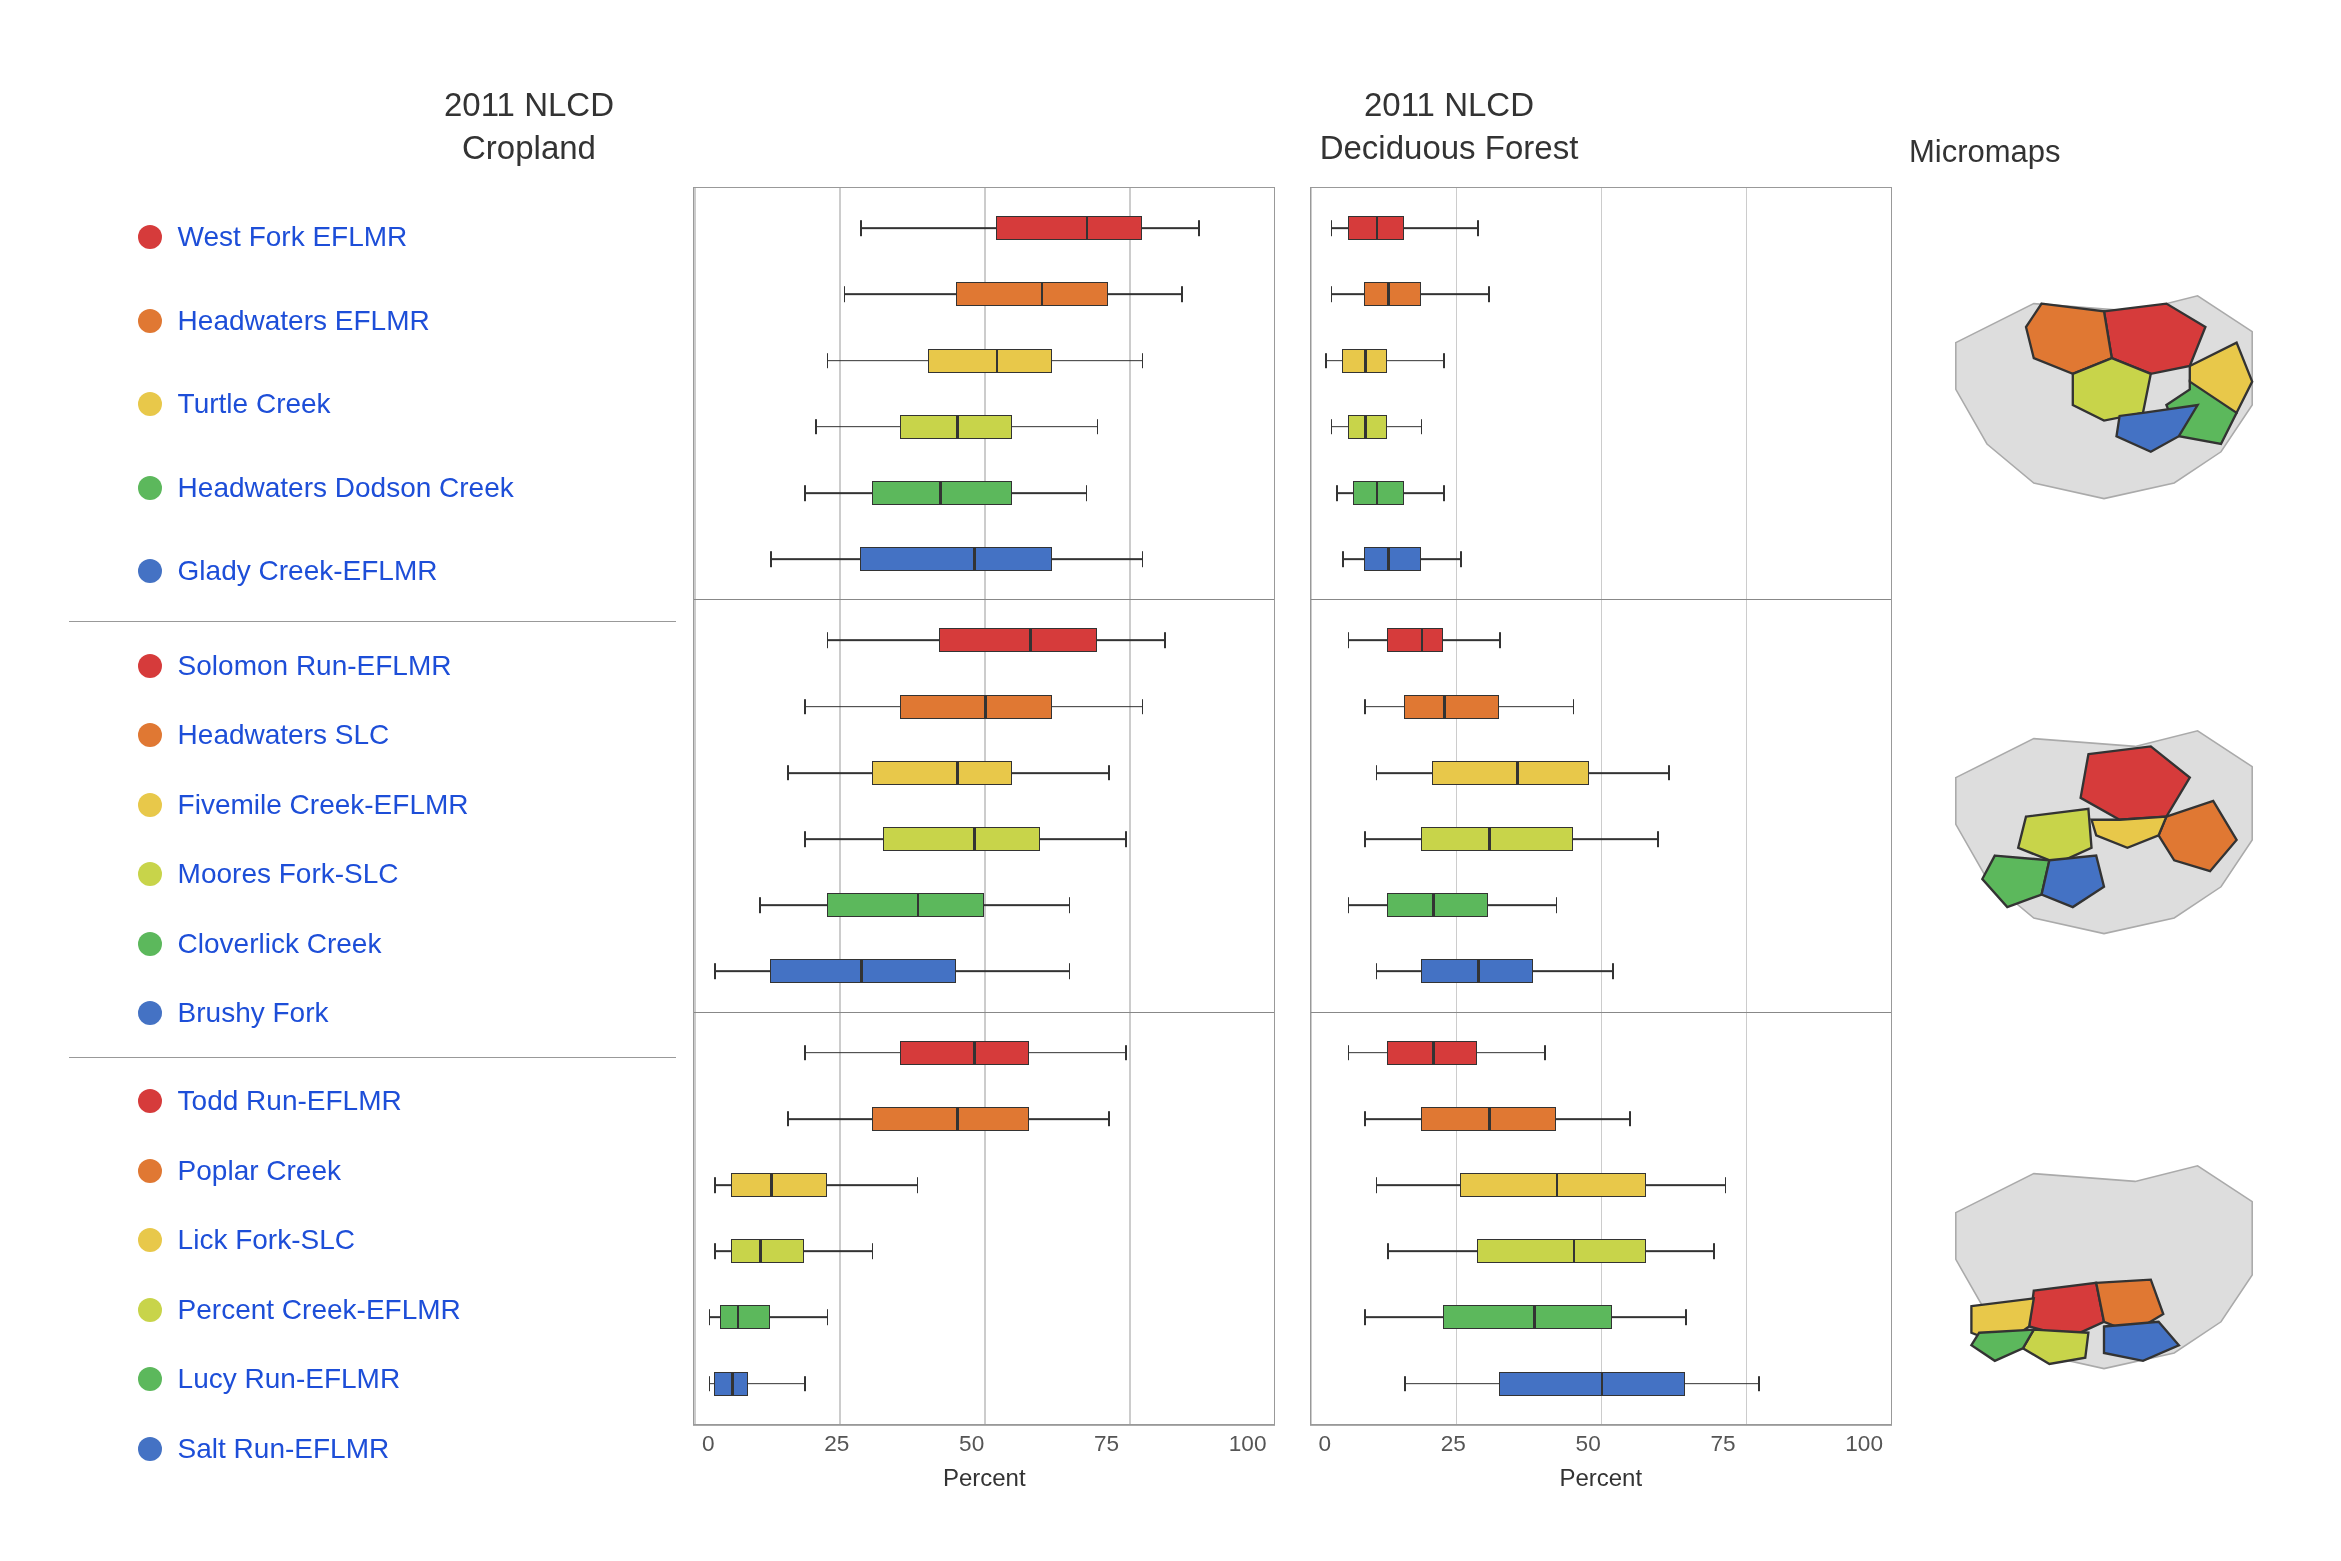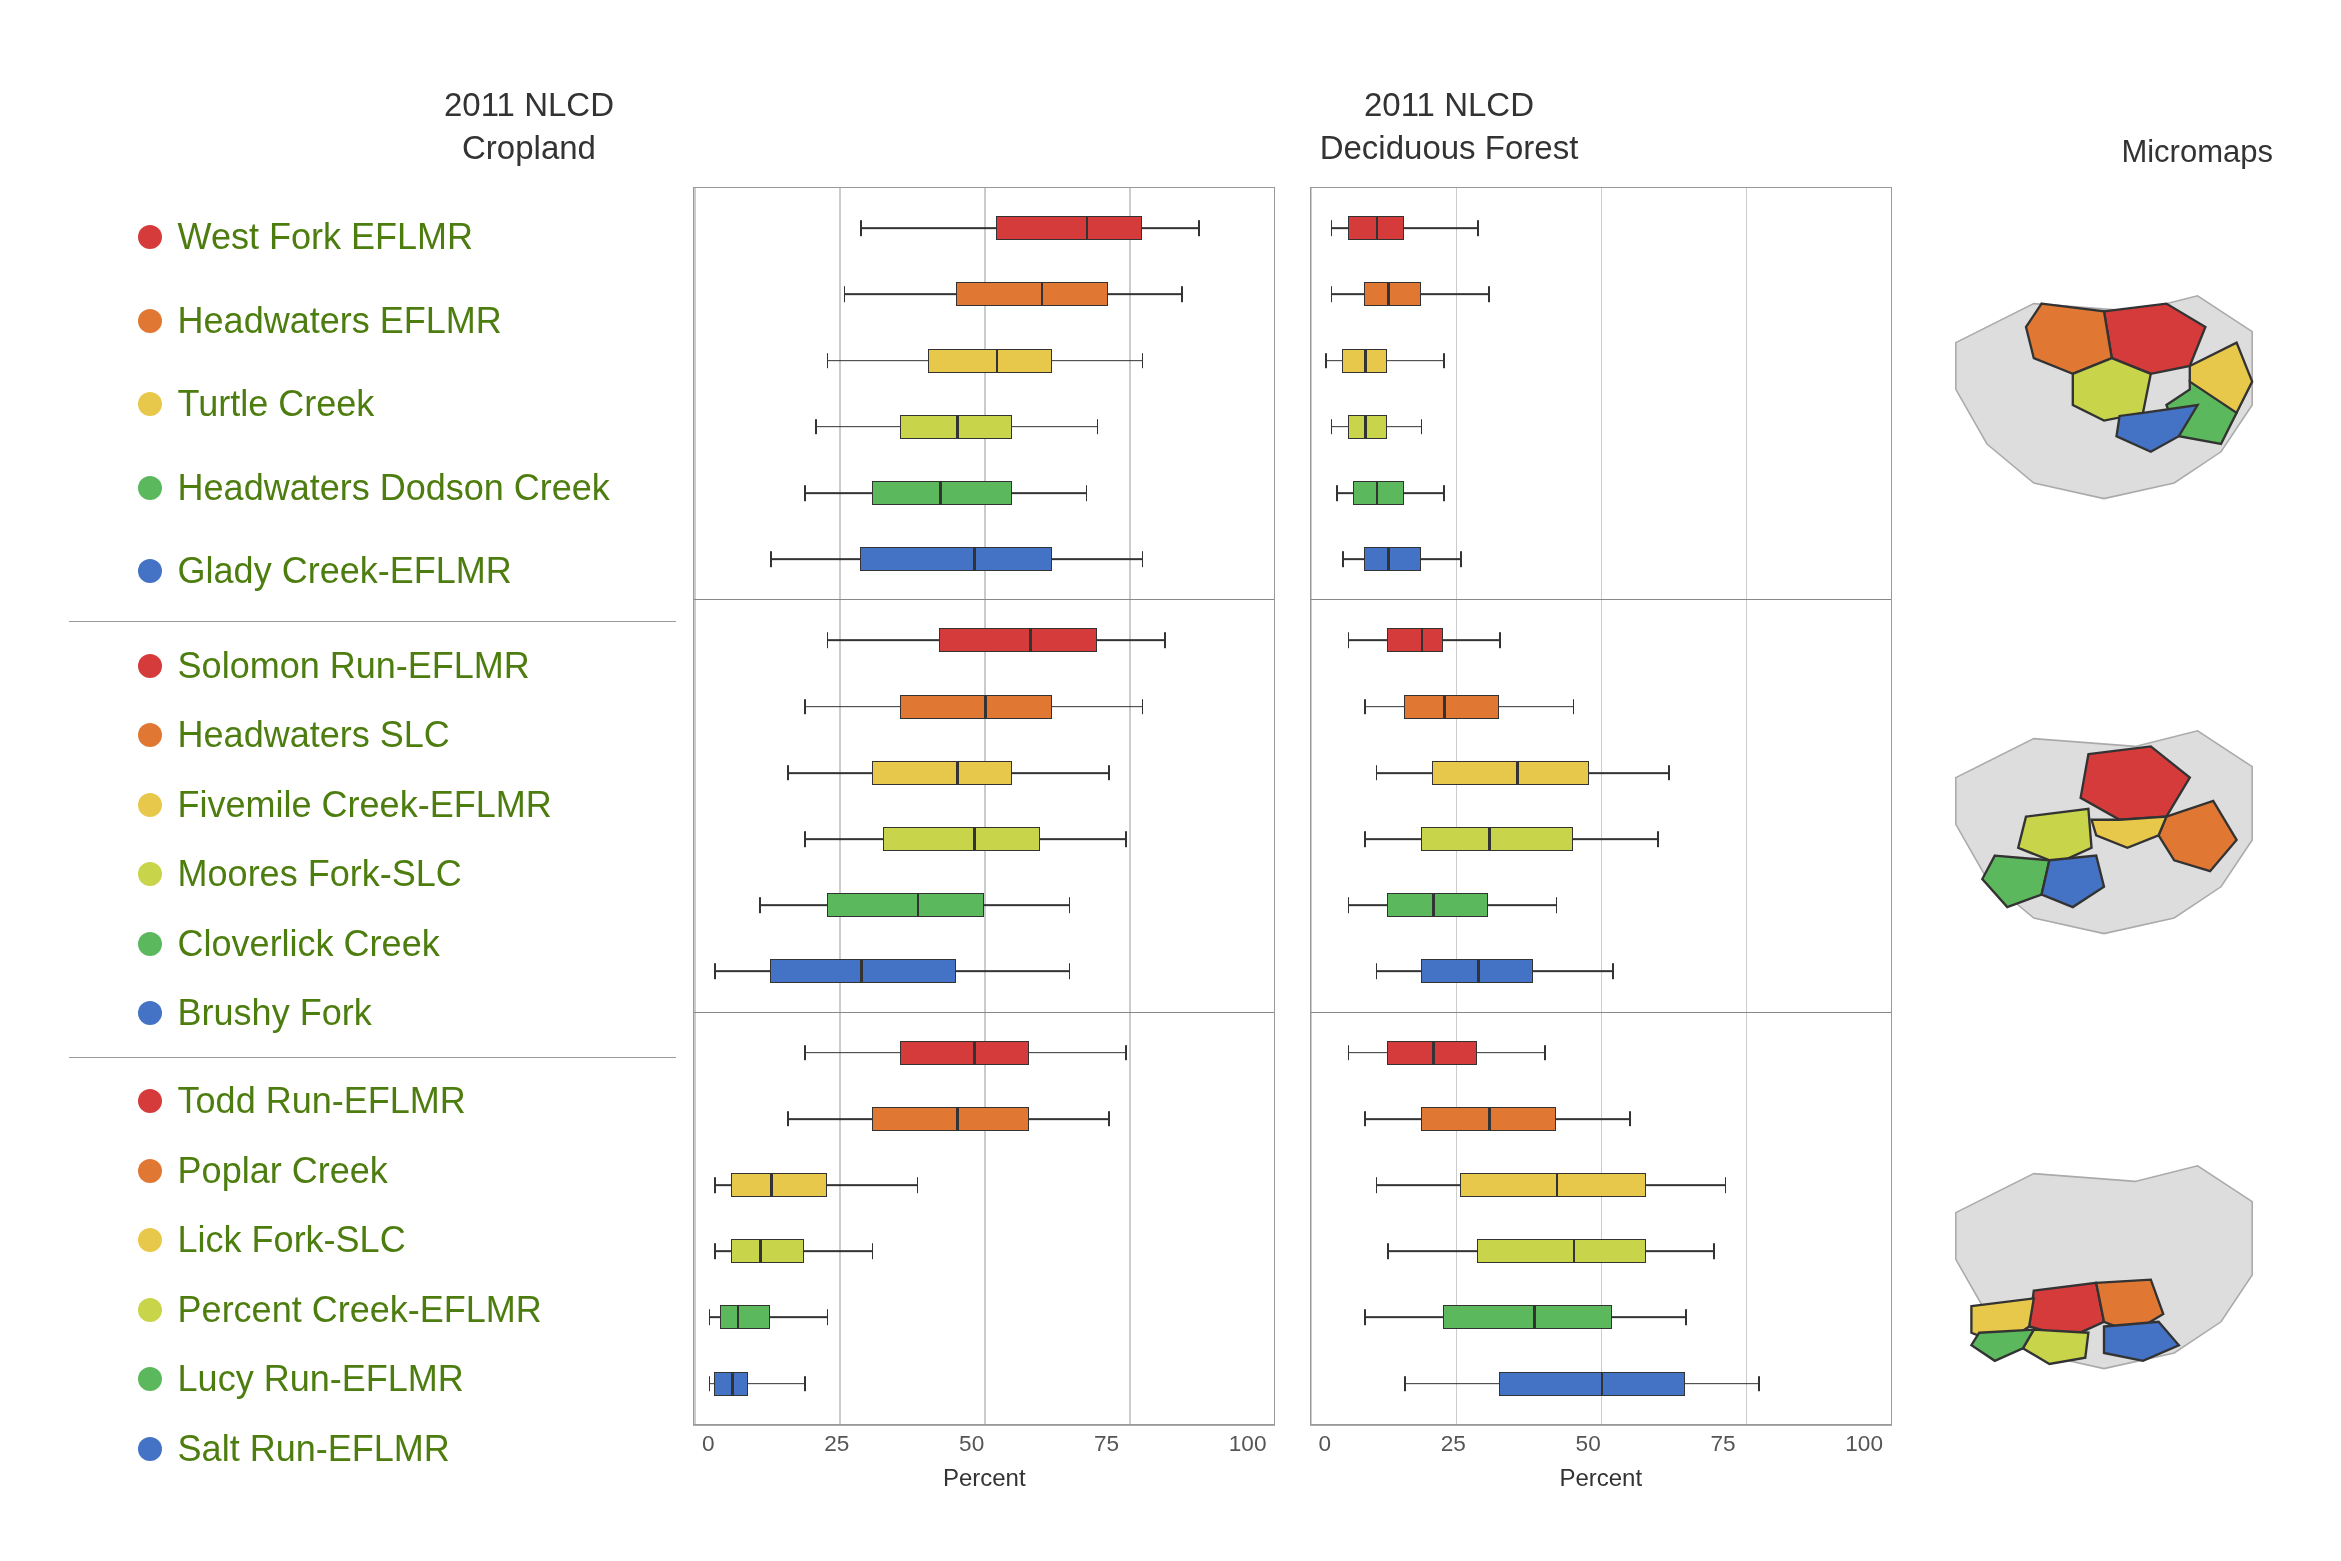--- a/index.html
+++ b/index.html
@@ -44,21 +44,21 @@
     .col-chart-title {
       font-size: 33px;
       color: #333;
       line-height: 1.3;
       margin-top: 32px;
     }
 
     .col-micromap {
       width: 364px;
       flex-shrink: 0;
-      text-align: right;
+      text-align: left;
       font-size: 31px;
       color: #333;
     }
 
     .main-content {
       display: flex;
       flex-direction: row;
       flex: 1;
     }
 
@@ -92,22 +92,22 @@
     .dot {
       width: 24px;
       height: 24px;
       border-radius: 50%;
       margin-right: 15.6px;
       flex-shrink: 0;
       margin-left: 69px;
     }
 
     .label-text {
-      font-size: 36px;
-      color: #4d7c0f;
+      font-size: 28px;
+      color: #1d4ed8;
     }
 
     
     .x-axis {
       display: flex;
       justify-content: space-between;
       padding: 5.2px 8.7px 0 8.7px;
       font-size: 22.6px;
       color: #555;
       border-top: 1.3px solid #aaa;

